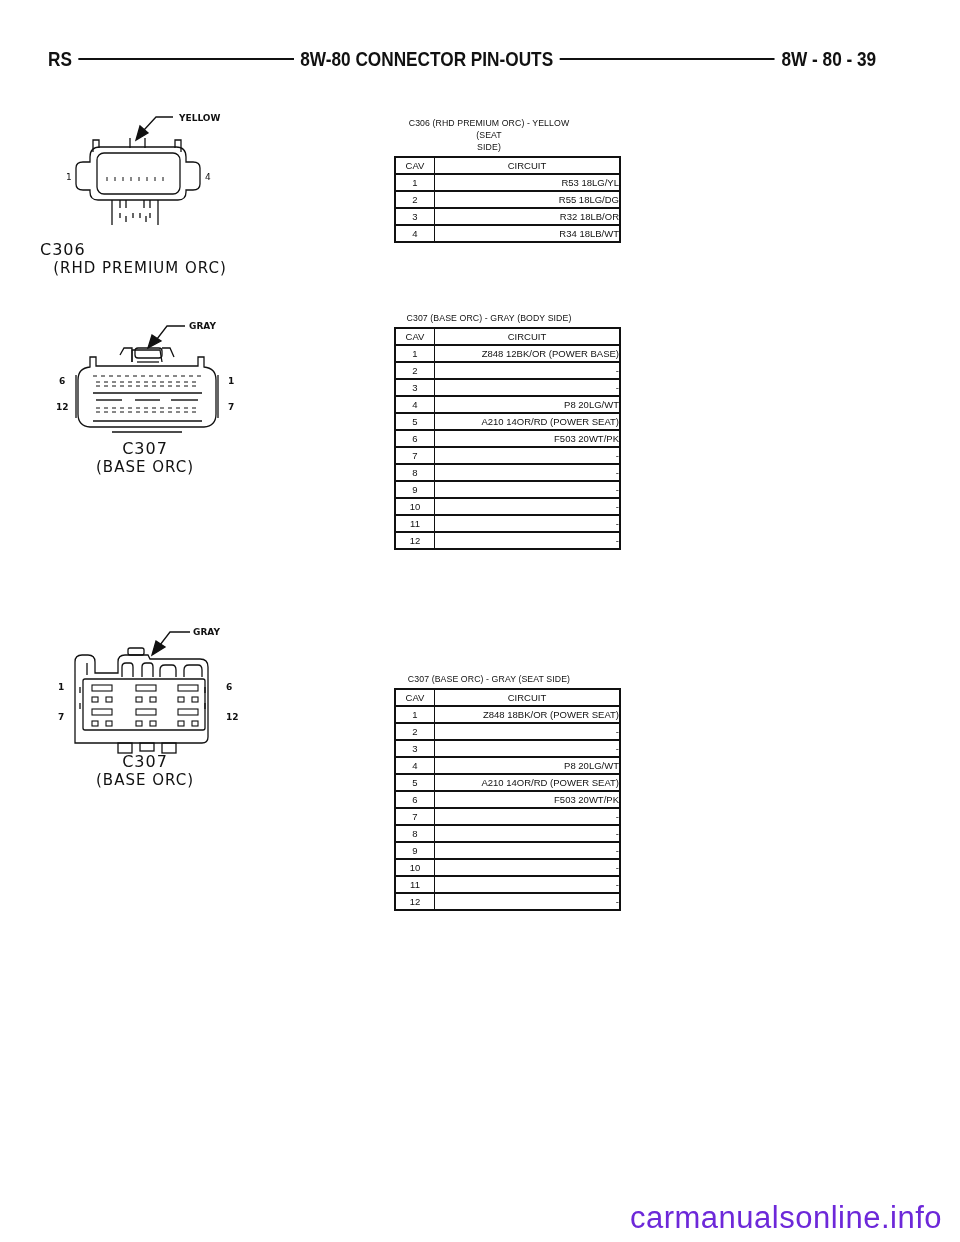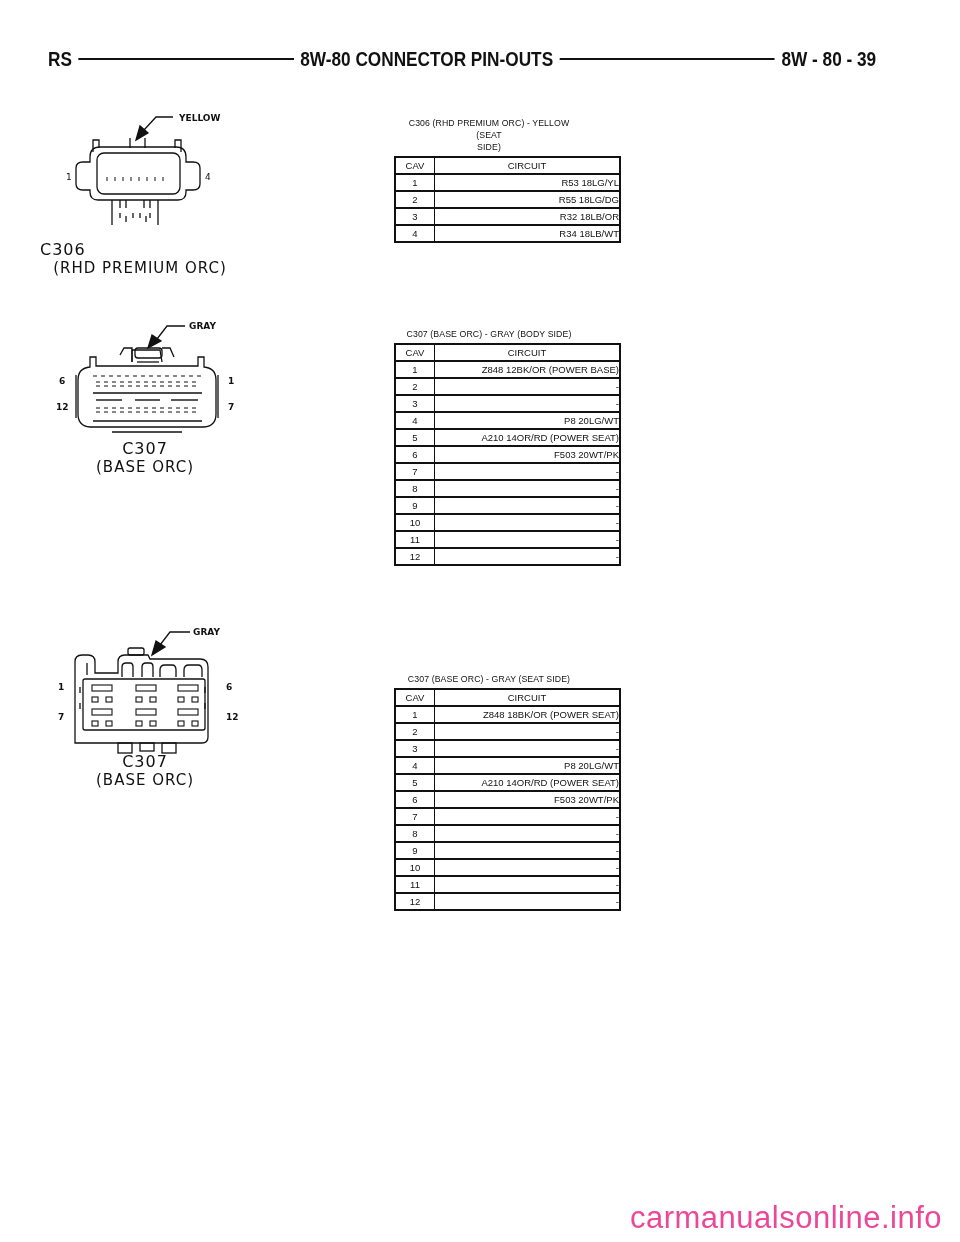--- a/index.html
+++ b/index.html
@@ -31,21 +31,21 @@
   }
   table.pins th, table.pins td {
     border: 1px solid #111; border-bottom-width: 2px; height: 15px; padding: 0;
     font-weight: normal; line-height: 15px;
   }
   table.pins th.cav, table.pins td.cav { width: 38px; text-align: center; }
   table.pins th.circ { text-align: center; }
   table.pins td.circ { text-align: right; padding-left: 5px; }
 
   .watermark {
-    position: absolute; right: 18px; bottom: 6px; font-size: 31px; color: #ec4899;
+    position: absolute; right: 18px; bottom: 6px; font-size: 31px; color: #6d28d9;
     font-family: "Liberation Sans", sans-serif; letter-spacing: 0.5px;
   }
   .dlabel { font-family: "DejaVu Sans", sans-serif; }
 </style>
 </head>
 <body>
 
 <div class="header">
   <span>RS</span>
   <div class="rule"></div>
@@ -225,21 +225,21 @@
           <td class="circ">R32 18LB/OR</td>
         </tr>
       <tr>
           <td class="cav">4</td>
           <td class="circ">R34 18LB/WT</td>
         </tr>
     </tbody>
   </table>
 </div>
 
-<div class="tblwrap" style="top:328px;">
+<div class="tblwrap" style="top:312px;">
   <div class="ttitle">
     <div>C307 (BASE ORC) - GRAY (BODY SIDE)</div>
   </div>
   <table class="pins">
     <thead>
       <tr>
         <th class="cav">CAV</th>
         <th class="circ">CIRCUIT</th>
       </tr>
     </thead>

